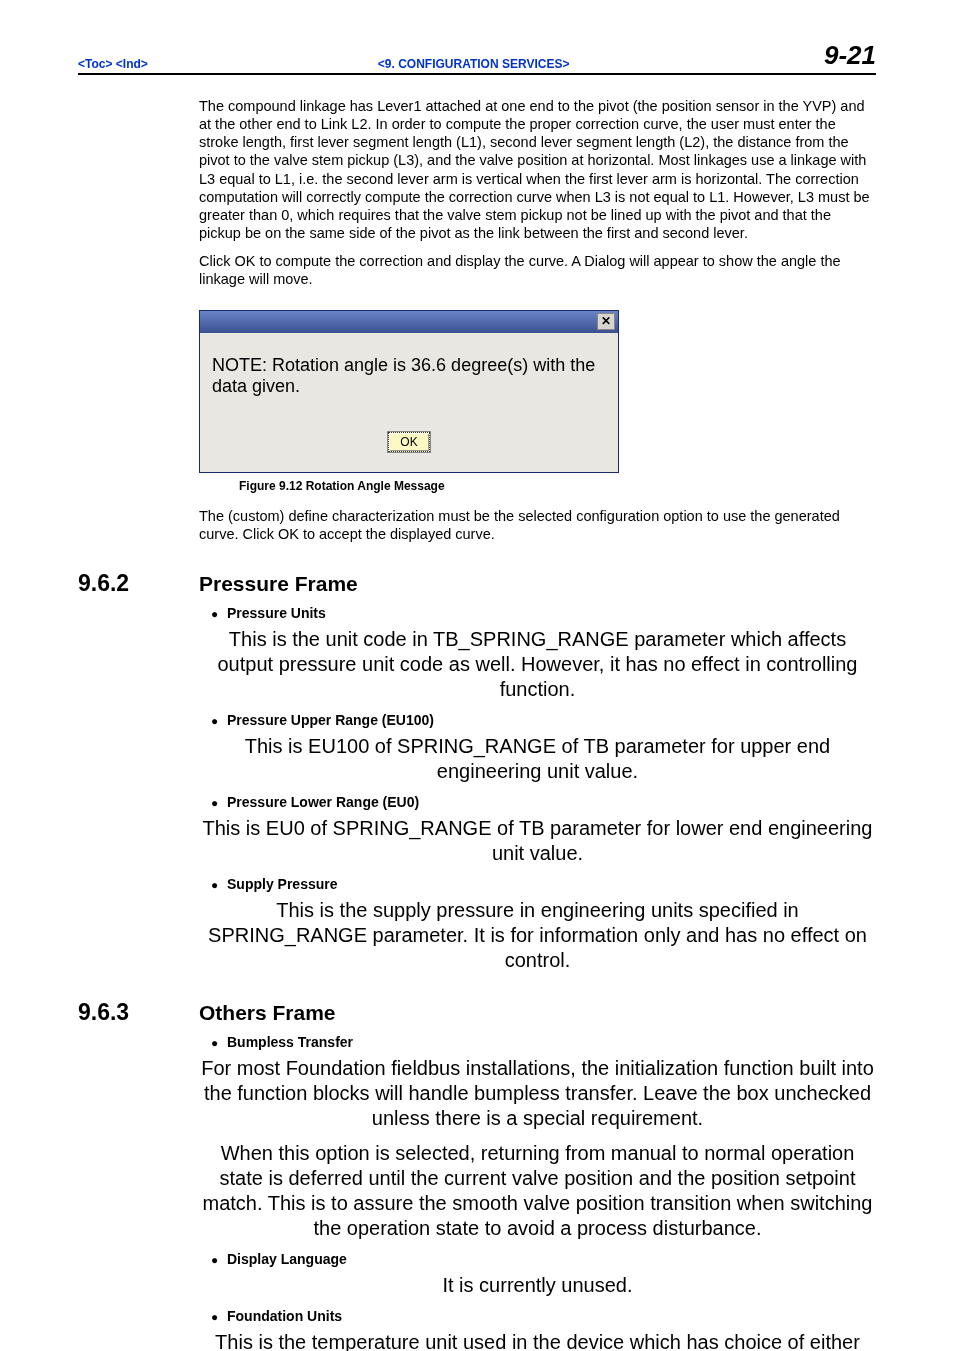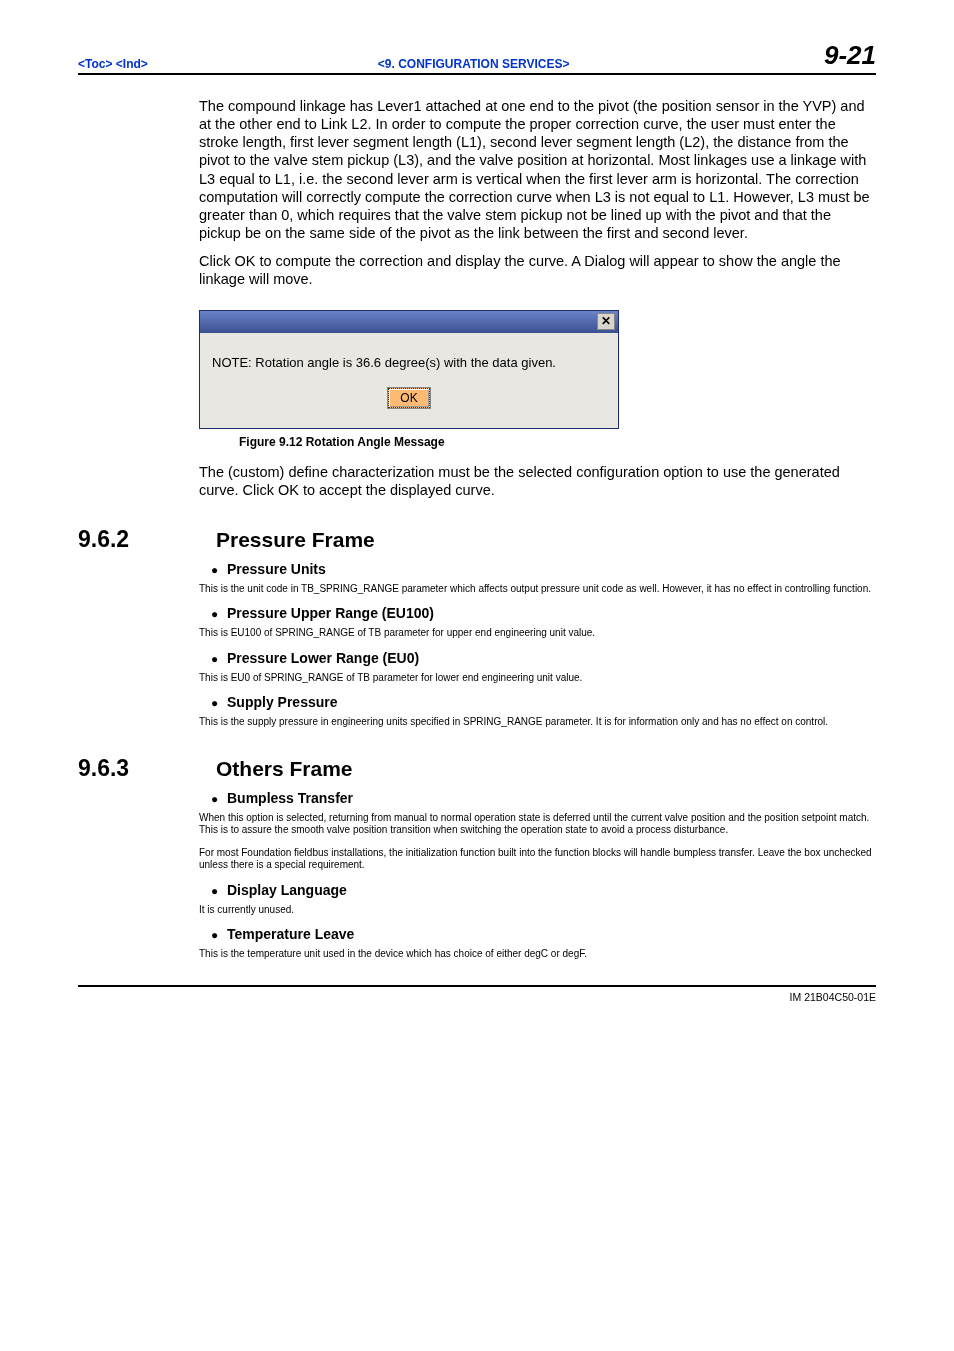--- a/index.html
+++ b/index.html
@@ -11,30 +11,30 @@
   .header-center { font-size: 12px; font-weight: bold; color: #0033cc; margin-right: auto; margin-left: 230px; }
   .page-num { font-size: 26px; font-weight: bold; font-style: italic; font-family: Arial, sans-serif; }
   .content { margin-left: 121px; }
   .h-compound { font-size: 14px; font-weight: bold; margin-bottom: 8px; }
   .para { font-size: 14.5px; line-height: 1.25; margin-bottom: 10px; }
   .dialog-figure { margin: 22px 0 6px 0; }
   .dlg { width: 420px; border: 1px solid #1a2a6c; background: #e8e7e2; }
   .dlg-titlebar { height: 22px; background: linear-gradient(#6a84c8, #3a5090); position: relative; }
   .dlg-close { position: absolute; right: 3px; top: 2px; width: 18px; height: 17px; background: #d8d6cc; border: 1px solid #888; text-align: center; font-size: 12px; font-weight: bold; line-height: 15px; font-family: Arial; }
   .dlg-body { padding: 22px 12px 20px 12px; text-align: left; }
-  .dlg-note { font-size: 13px; margin-bottom: 18px; }
+  .dlg-note { font-size: 18px; margin-bottom: 35px; }
   .dlg-btn-wrap { text-align: center; }
-  .dlg-btn { display: inline-block; min-width: 42px; padding: 0 8px; height: 20px; line-height: 18px; font-size: 12px; border: 1px dotted #333; outline: 1px solid #888; background: #fdba74; box-shadow: 1px 1px 0 #fff inset, -1px -1px 0 #999 inset; }
+  .dlg-btn { display: inline-block; min-width: 42px; padding: 0 8px; height: 20px; line-height: 18px; font-size: 12px; border: 1px dotted #333; outline: 1px solid #888; background: #fef9c3; box-shadow: 1px 1px 0 #fff inset, -1px -1px 0 #999 inset; }
   .fig-caption { font-size: 12px; font-weight: bold; margin-top: 6px; margin-bottom: 14px; padding-left: 40px; }
-  .sec-row { display: flex; align-items: baseline; margin-top: 26px; margin-bottom: 8px; gap: 17px; }
+  .sec-row { display: flex; align-items: baseline; margin-top: 26px; margin-bottom: 8px; }
   .sec-num { font-size: 23px; font-weight: bold; width: 121px; flex-shrink: 0; }
   .sec-title { font-size: 21px; font-weight: bold; }
   .bullet-h { font-size: 14px; font-weight: bold; margin: 8px 0 6px 12px; }
   .bullet-h .dot { font-size: 12px; display: inline-block; width: 16px; color: #000; }
-  .sub-para { font-size: 10px; line-height: 1.25; margin-bottom: 10px; }
+  .sub-para { font-size: 20px; line-height: 1.25; margin-bottom: 10px; text-align: center; }
   .bottom-rule { border-top: 2px solid #000; margin-top: 24px; }
   .footer-id { font-size: 10.5px; text-align: right; margin-top: 4px; padding-right: 0; }
 </style>
 </head>
 <body>
 
 <div class="page">
 
   <div class="header-row">
     <div class="header-left">
@@ -86,26 +86,26 @@
     <div class="sub-para">This is the supply pressure in engineering units specified in SPRING_RANGE parameter. It is for information only and has no effect on control.</div>
   </div>
 
   <div class="sec-row">
     <div class="sec-num">9.6.3</div>
     <div class="sec-title">Others Frame</div>
   </div>
 
   <div class="content">
     <div class="bullet-h"><span class="dot">●</span><span>Bumpless Transfer</span></div>
+    <div class="sub-para">For most Foundation fieldbus installations, the initialization function built into the function blocks will handle bumpless transfer.  Leave the box unchecked unless there is a special requirement.</div>
     <div class="sub-para">When this option is selected, returning from manual to normal operation state is deferred until the current valve position and the position setpoint match.  This is to assure the smooth valve position transition when switching the operation state to avoid a process disturbance.</div>
-    <div class="sub-para">For most Foundation fieldbus installations, the initialization function built into the function blocks will handle bumpless transfer.  Leave the box unchecked unless there is a special requirement.</div>
 
     <div class="bullet-h"><span class="dot">●</span><span>Display Language</span></div>
     <div class="sub-para">It is currently unused.</div>
 
-    <div class="bullet-h"><span class="dot">●</span><span>Temperature Leave</span></div>
+    <div class="bullet-h"><span class="dot">●</span><span>Foundation Units</span></div>
     <div class="sub-para">This is the temperature unit used in the device which has choice of either degC or degF.</div>
   </div>
 
   <div class="bottom-rule"></div>
   <div class="footer-id">IM 21B04C50-01E</div>
 
 </div>
 
 </body></html>

